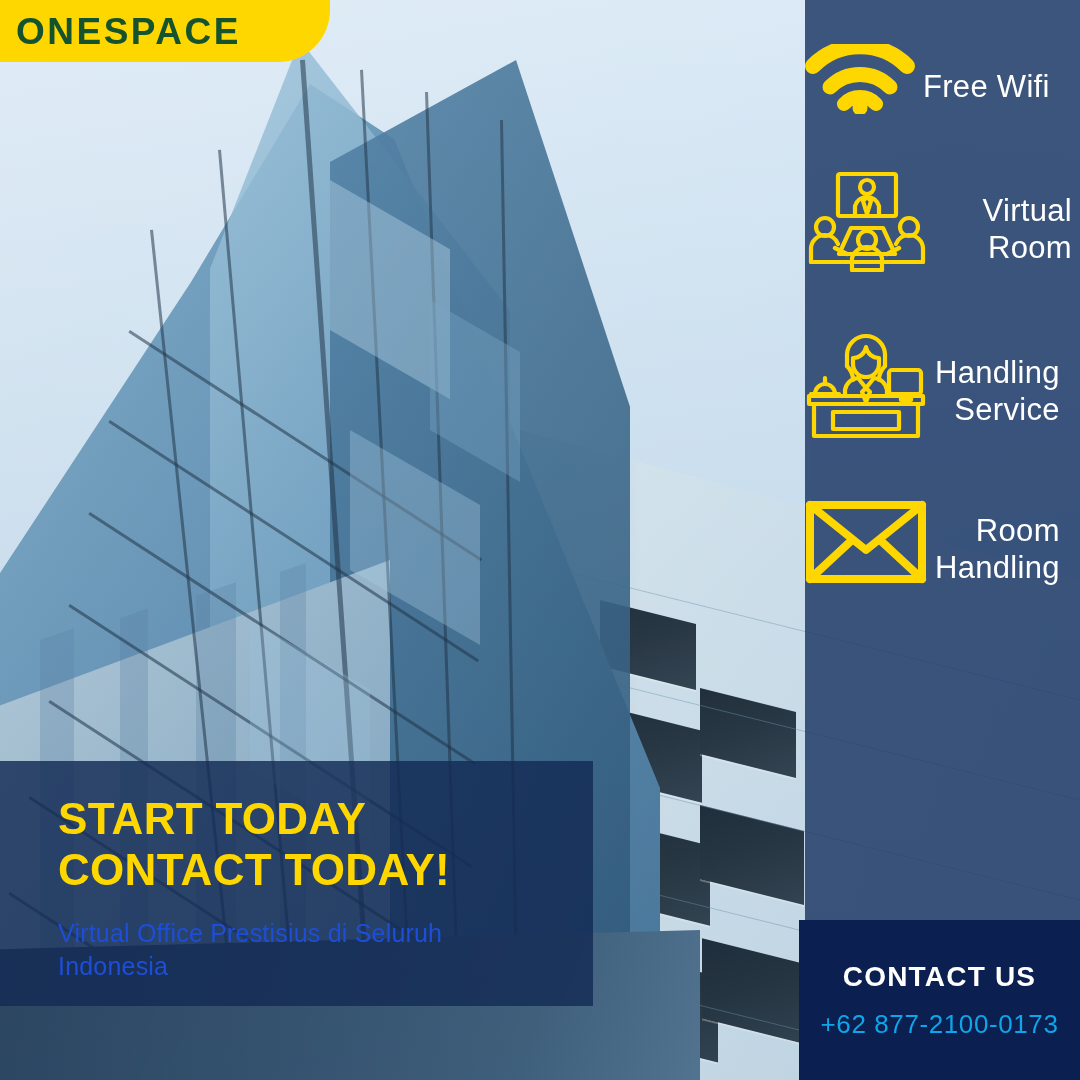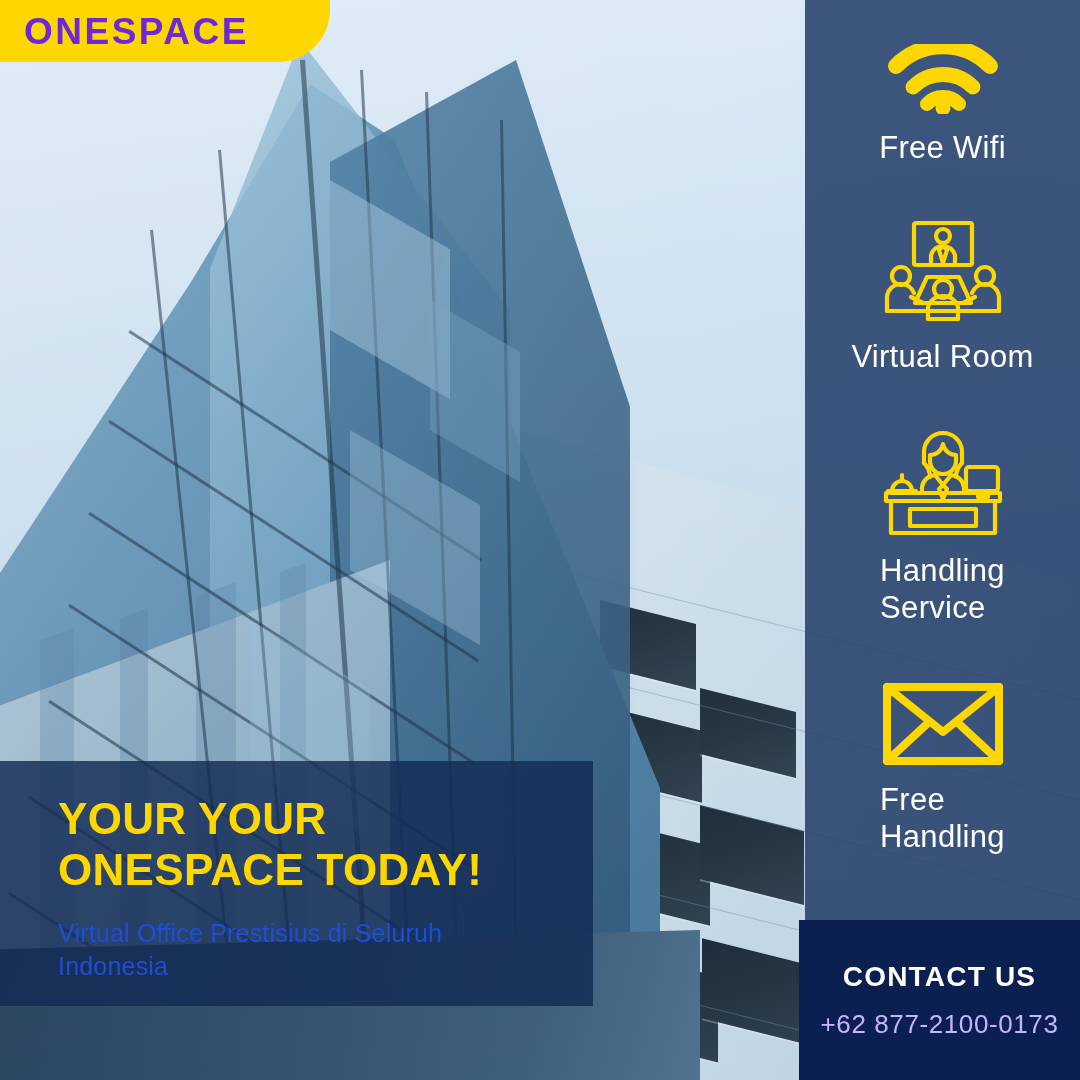--- a/index.html
+++ b/index.html
@@ -154,25 +154,25 @@
     top: 0;
     width: 330px;
     height: 62px;
     background: var(--yellow, #ffd700);
     border-bottom-right-radius: 52px;
     display: flex;
     align-items: center;
     z-index: 20;
   }
   .logo-text {
-    color: #6d28d9;
+    color: #14532d;
     font-size: 37px;
     font-weight: bold;
     letter-spacing: 2.5px;
-    padding-left: 24px;
+    padding-left: 16px;
     line-height: 1;
   }
 
   
   .headline-box {
     position: absolute;
     left: 0;
     top: 761px;
     width: 593px;
     height: 245px;
@@ -209,23 +209,22 @@
     height: 1080px;
     background: rgba(34, 60, 105, 0.86);
     z-index: 15;
     display: flex;
     flex-direction: column;
     align-items: center;
   }
   .feature {
     width: 100%;
     display: flex;
-    flex-direction: column;
     align-items: center;
-    text-align: left;
+    text-align: right;
   }
   .feature-icon {
     display: block;
   }
   .feature-label {
     color: #ffffff;
     font-size: 31px;
     font-weight: normal;
     line-height: 1.18;
     letter-spacing: .3px;
@@ -254,21 +253,21 @@
     justify-content: center;
   }
   .contact-title {
     color: #ffffff;
     font-size: 28px;
     font-weight: bold;
     letter-spacing: 1.2px;
     margin: 0 0 16px 0;
   }
   .contact-phone {
-    color: #c4b5fd;
+    color: #0ea5e9;
     font-size: 26px;
     font-weight: normal;
     letter-spacing: .6px;
     margin: 0;
   }
 </style>
 </head>
 <body>
 
 <div id="poster">
@@ -326,21 +325,21 @@
 
     <div class="bottom-glass"></div>
     <div class="photo-veil"></div>
   </div>
 
   <div class="logo-badge">
     <span class="logo-text">ONESPACE</span>
   </div>
 
   <div class="headline-box">
-    <h1 class="headline"><span>YOUR YOUR</span><br><span>ONESPACE TODAY!</span></h1>
+    <h1 class="headline"><span>START TODAY</span><br><span>CONTACT TODAY!</span></h1>
     <p class="subheadline">Virtual Office Prestisius di Seluruh Indonesia</p>
   </div>
 
   <div class="sidebar">
 
     <div class="feature f-wifi">
       <span class="feature-icon">
         <svg width="110" height="70" viewBox="0 0 110 70">
           <g fill="none" stroke="#ffd700" stroke-linecap="round">
             <path d="M8 22 A66 66 0 0 1 102 22" stroke-width="16"></path>
@@ -419,21 +418,21 @@
       <span class="feature-icon">
         <svg width="122" height="84" viewBox="0 0 122 84">
           <g fill="none" stroke="#ffd700" stroke-width="8" stroke-linejoin="round" stroke-linecap="round">
             <rect x="5" y="5" width="112" height="74"></rect>
             <path d="M5 5 L61 50 L117 5"></path>
             <path d="M5 79 L47 40"></path>
             <path d="M117 79 L75 40"></path>
           </g>
         </svg>
       </span>
-      <span class="feature-label">Free
+      <span class="feature-label">Room
 Handling</span>
     </div>
   </div>
 
   <div class="contact-box">
     <p class="contact-title">CONTACT US</p>
     <p class="contact-phone">+62 877-2100-0173</p>
   </div>
 
 </div>

